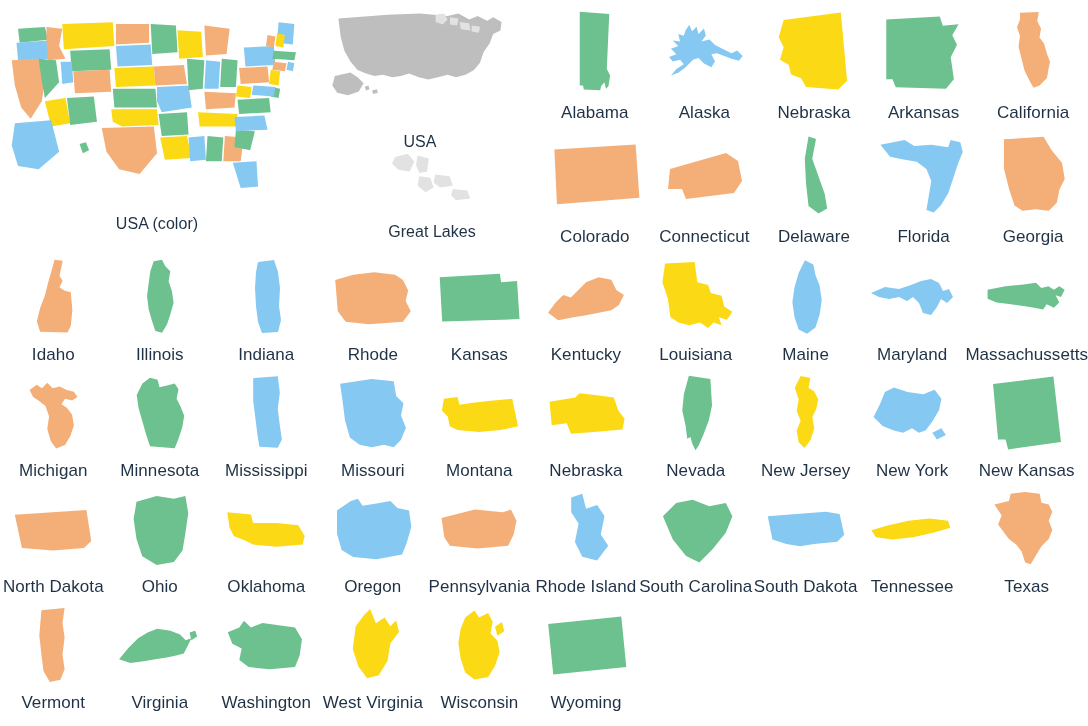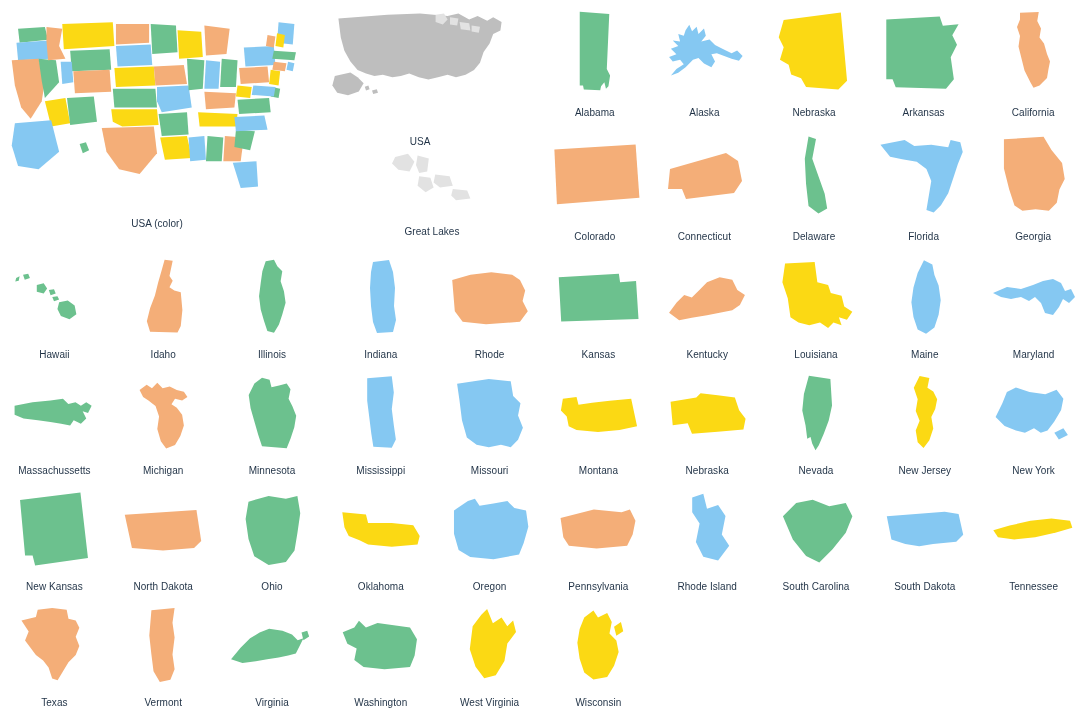--- a/index.html
+++ b/index.html
@@ -111,30 +111,30 @@
     justify-content: center;
     width: 100%;
     min-height: 0;
   }
   .cell .figure svg {
     max-width: 92%;
     max-height: 100%;
     display: block;
   }
   .label {
-    font-size: 10px;
+    font-size: 17px;
     line-height: 15px;
     color: #1f3145;
     text-align: center;
     white-space: nowrap;
     letter-spacing: 0.05px;
     padding-top: 3px;
   }
   .label-big {
-    font-size: 10px;
+    font-size: 16px;
     padding-top: 10px;
   }
   .figure svg { shape-rendering: geometricPrecision; }
 </style>
 </head>
 <body>
 
 <div class="stage">
 
   <div class="top-section">
@@ -308,28 +308,20 @@
             </svg>
           </div>
           <div class="label">Georgia</div>
         </div>
       </div>
   </div>
 
   <div class="lower-grid" id="lower-grid">
       <div class="cell">
         <div class="figure">
-          <svg viewBox="0 0 100 60" width="86" height="52" preserveAspectRatio="xMidYMid meet">
-            <path d="M6,8 L10,6 L9,11 L5,12 Z M14,4 L20,3 L22,8 L16,10 Z M30,16 L38,14 L42,20 L38,26 L30,24 Z M44,22 L50,21 L52,26 L46,28 Z M48,30 L54,29 L56,33 L50,35 Z M56,36 L66,34 L74,40 L76,50 L68,56 L58,52 L54,44 Z" fill="#6cc18e"></path>
-          </svg>
-        </div>
-        <div class="label">Hawaii</div>
-      </div>
-      <div class="cell">
-        <div class="figure">
           <svg viewBox="0 0 52 96" width="42" height="78" preserveAspectRatio="xMidYMid meet">
             <path d="M28,2 L38,3 L34,22 L38,28 L34,36 L40,40 L48,42 L50,64 L48,84 L44,92 L10,91 L6,78 L10,62 L16,46 L20,30 L24,16 Z" fill="#f4ae78"></path>
           </svg>
         </div>
         <div class="label">Idaho</div>
       </div>
       <div class="cell">
         <div class="figure">
           <svg viewBox="0 0 42 94" width="35" height="78" preserveAspectRatio="xMidYMid meet">
             <path d="M14,4 L24,2 L28,10 L34,16 L32,28 L36,40 L38,54 L34,68 L30,80 L24,90 L16,88 L12,76 L8,62 L6,46 L8,30 L10,16 Z" fill="#6cc18e"></path>
@@ -594,15 +586,23 @@
         <div class="label">West Virginia</div>
       </div>
       <div class="cell">
         <div class="figure">
           <svg viewBox="0 0 52 68" width="60" height="78" preserveAspectRatio="xMidYMid meet">
             <path d="M14,10 L22,4 L26,10 L34,6 L38,14 L36,24 L42,30 L44,40 L40,52 L34,62 L22,64 L14,58 L10,46 L8,32 L10,20 Z M40,18 L46,14 L48,22 L42,26 Z" fill="#fbd914"></path>
           </svg>
         </div>
         <div class="label">Wisconsin</div>
       </div>
+      <div class="cell">
+        <div class="figure">
+          <svg viewBox="0 0 68 50" width="86" height="63" preserveAspectRatio="xMidYMid meet">
+            <path d="M4,8 L62,2 L66,42 L8,48 Z" fill="#6cc18e"></path>
+          </svg>
+        </div>
+        <div class="label">Wyoming</div>
+      </div>
     </div>
 
 </div>
 
 </body></html>

